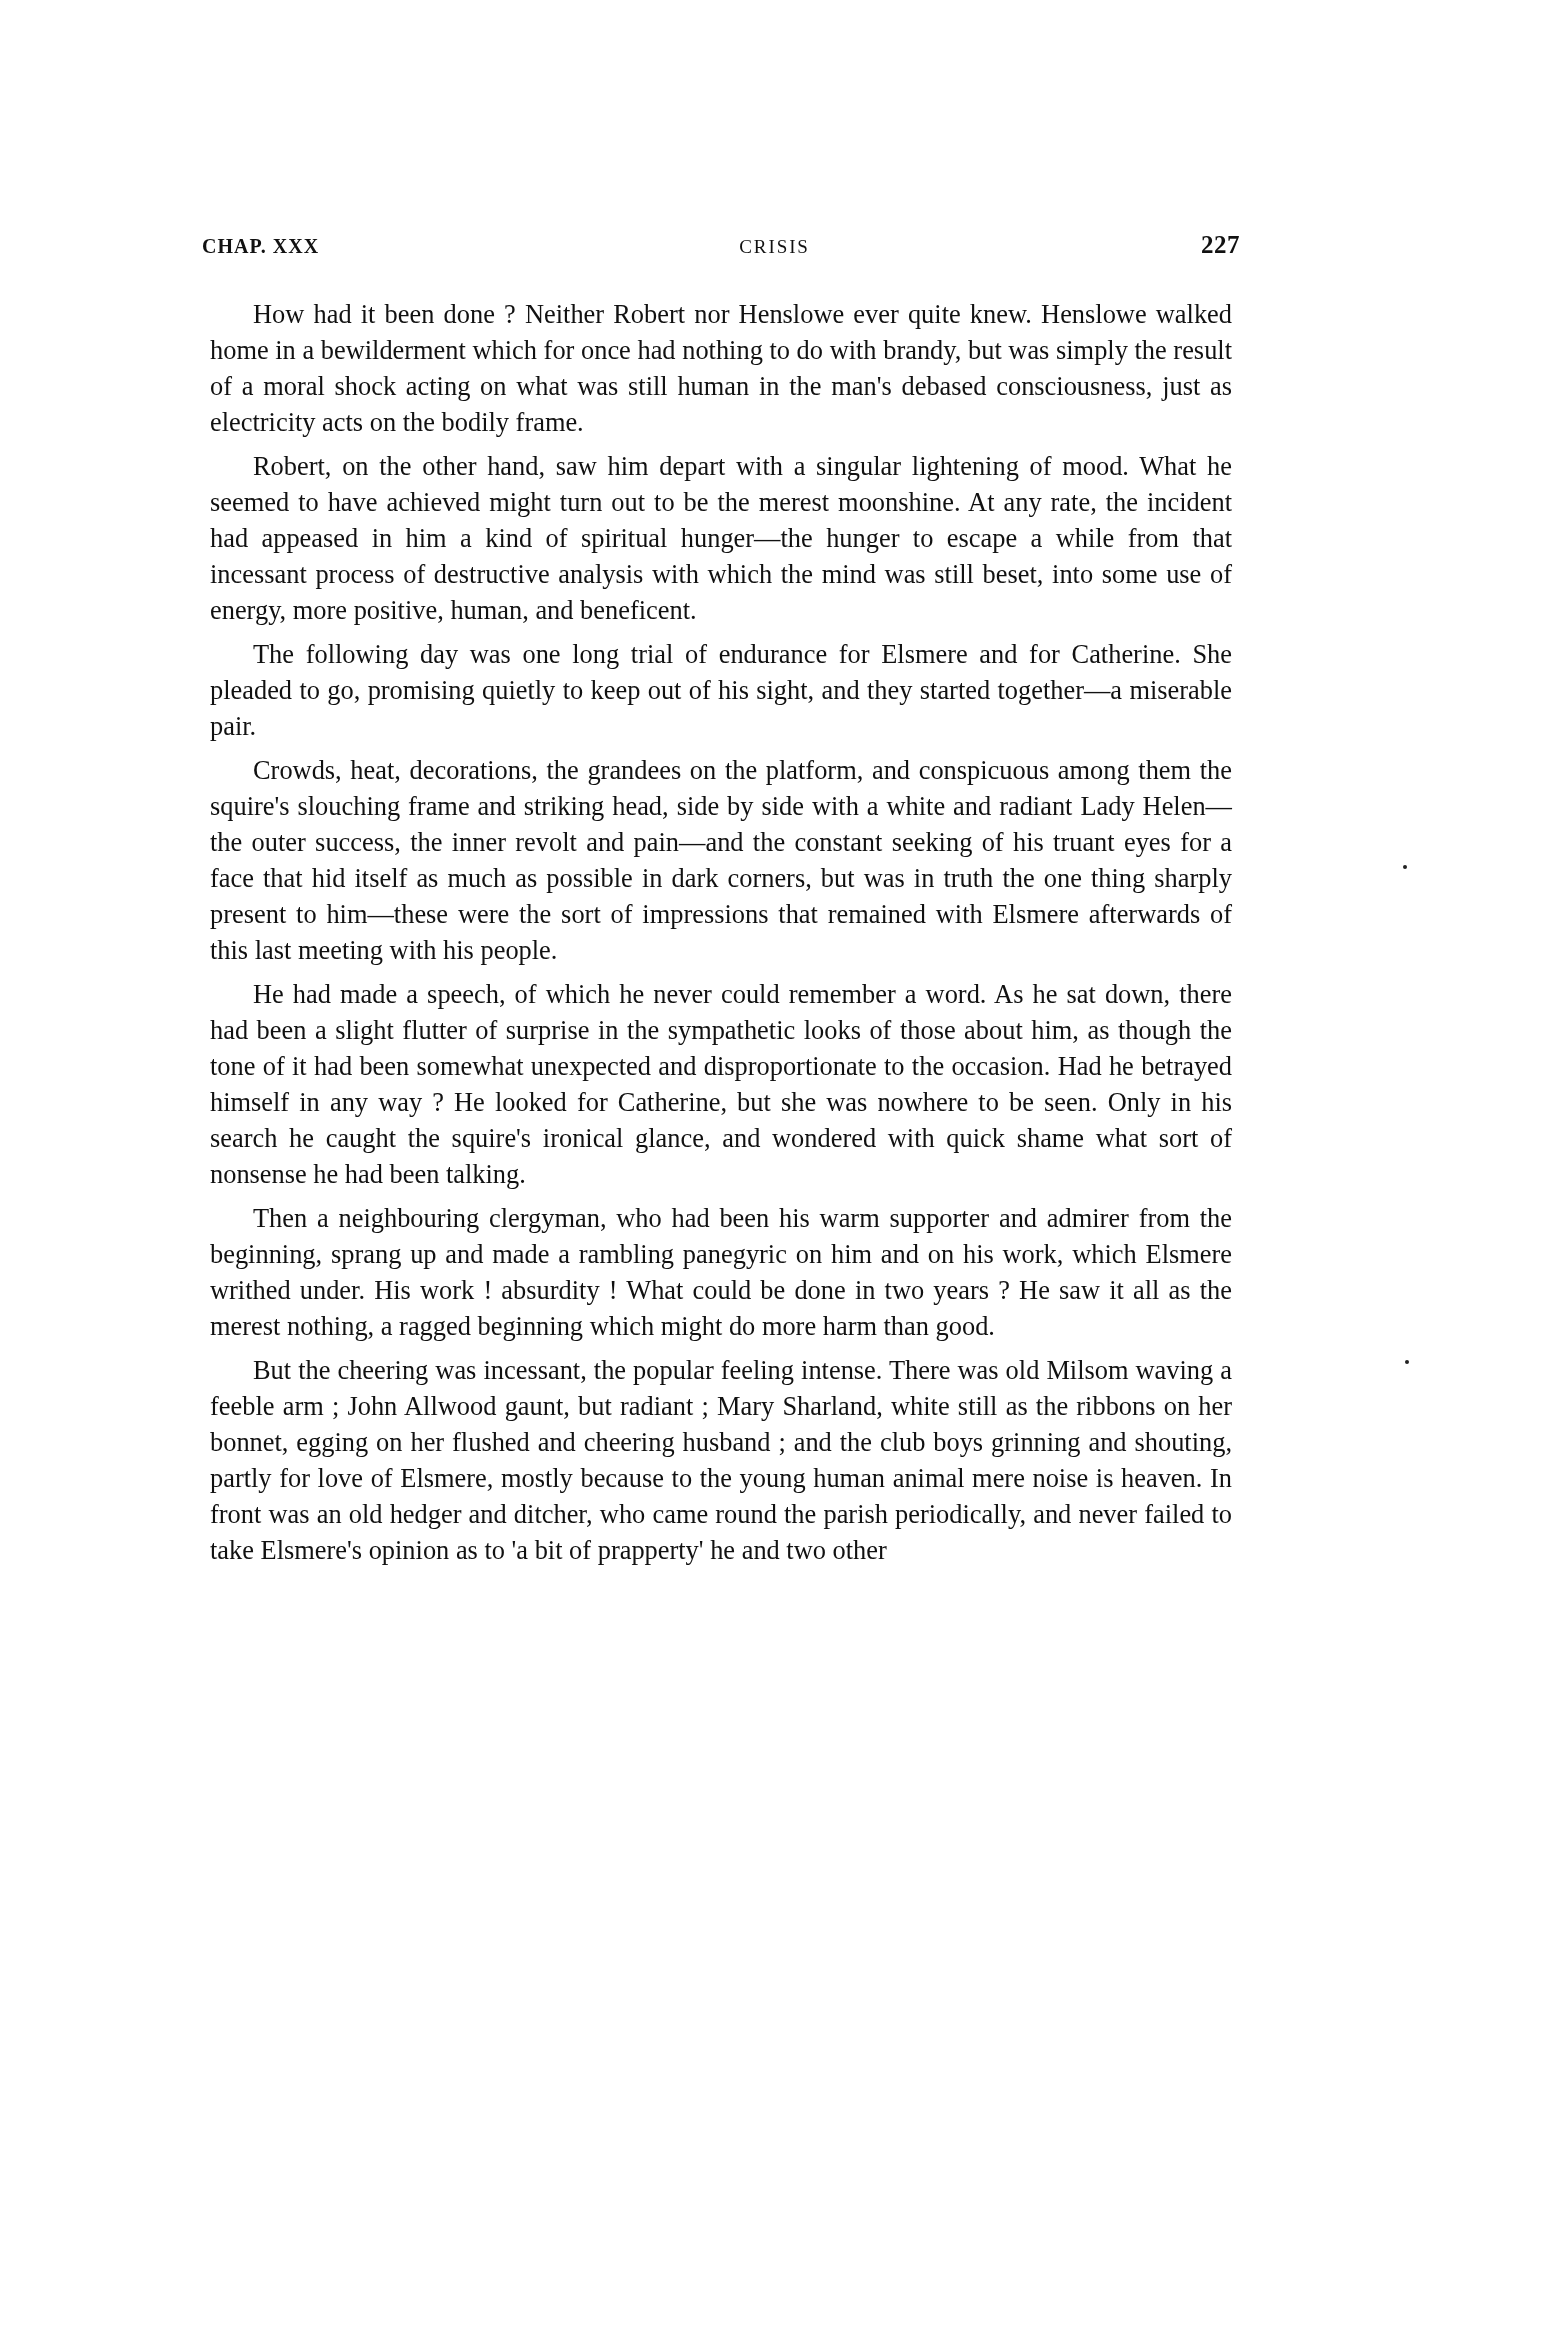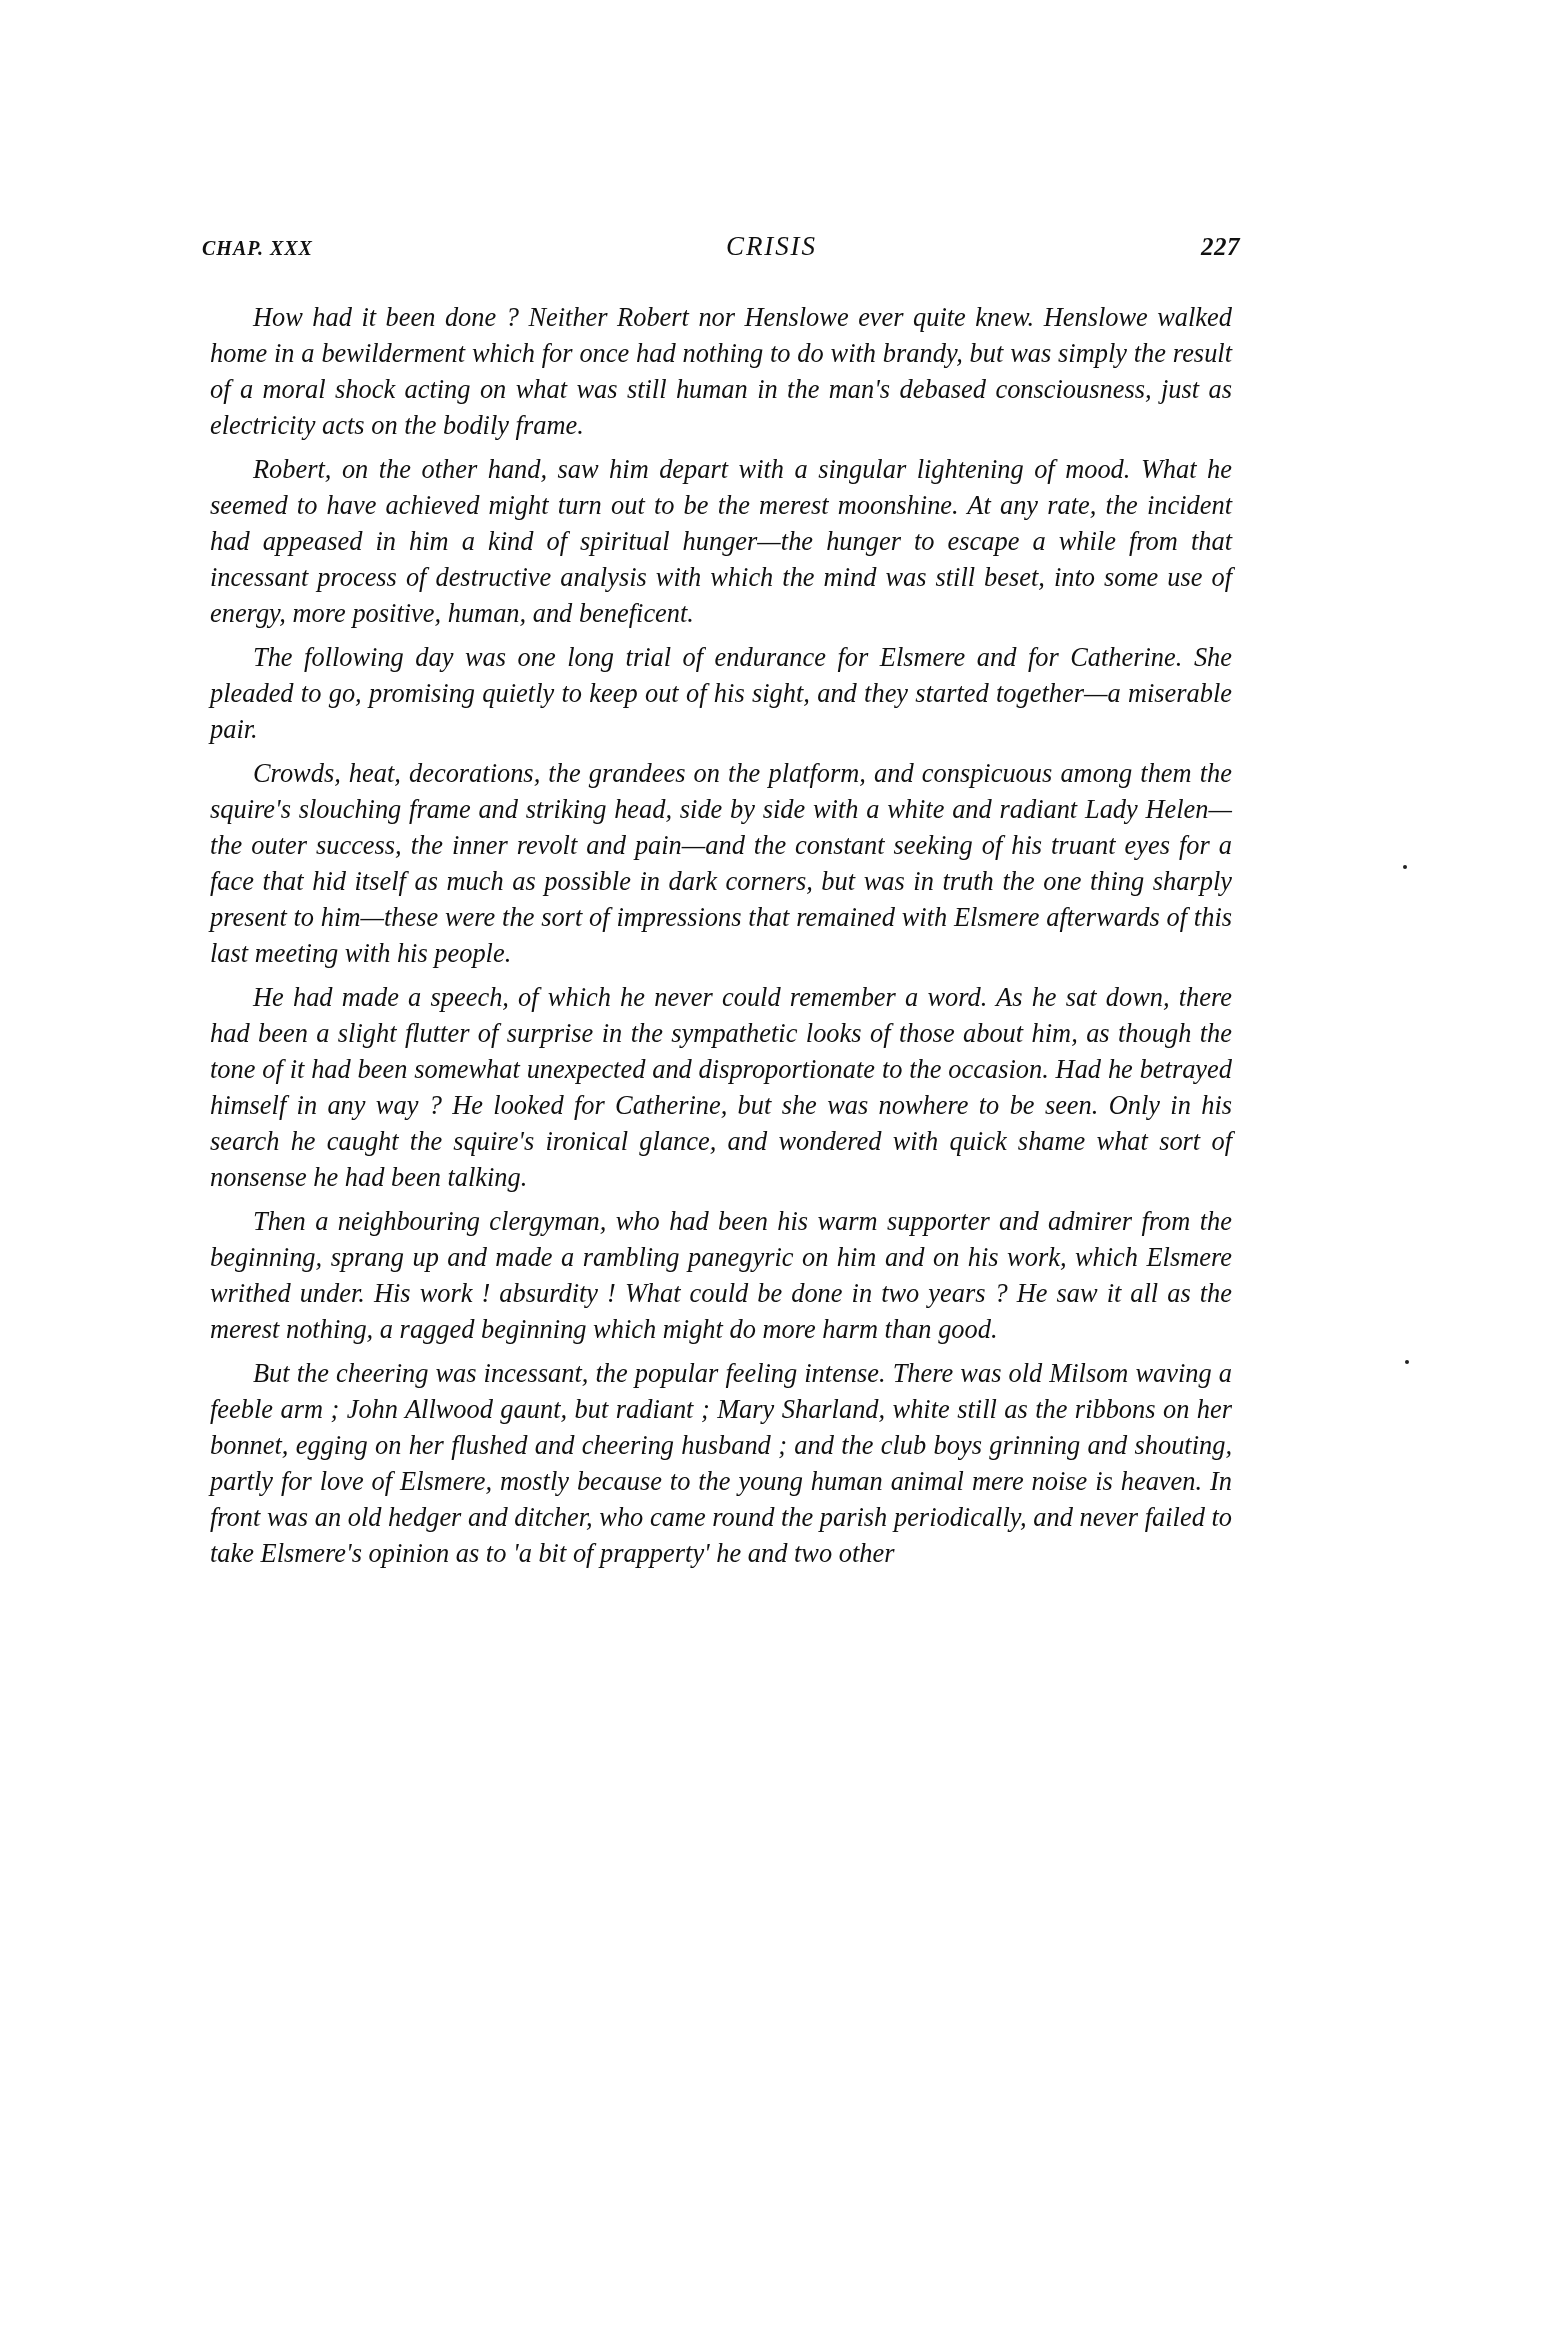--- a/index.html
+++ b/index.html
@@ -15,21 +15,20 @@
     position: relative;
     overflow: hidden;
   }
   .page {
     position: absolute;
     left: 0;
     top: 0;
     width: 1561px;
     height: 2214px;
     background: #ffffff;
-    font-style: italic;
   }
   .content {
     position: absolute;
     left: 202px;
     top: 231px;
     width: 1038px;
   }
   .running-head {
     display: flex;
     align-items: baseline;
@@ -38,21 +37,21 @@
     margin-bottom: 37px;
   }
   .rh-left {
     font-size: 20px;
     letter-spacing: 1px;
     font-variant: small-caps;
     text-transform: uppercase;
     font-weight: 700;
   }
   .rh-center {
-    font-size: 27px;
+    font-size: 19px;
     letter-spacing: 1.9px;
     font-weight: 400;
     flex: 1;
     text-align: center;
     padding-left: 29px;
   }
   .rh-right {
     font-size: 25px;
     font-weight: 700;
     letter-spacing: 0.5px;

